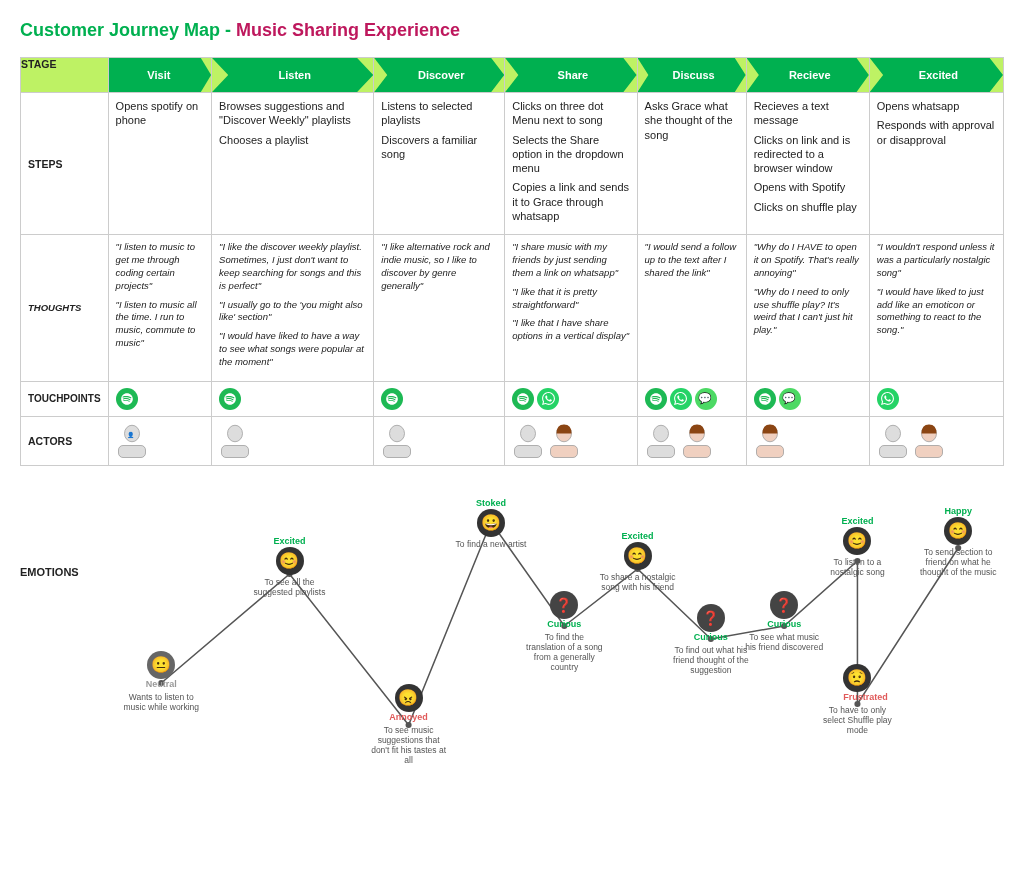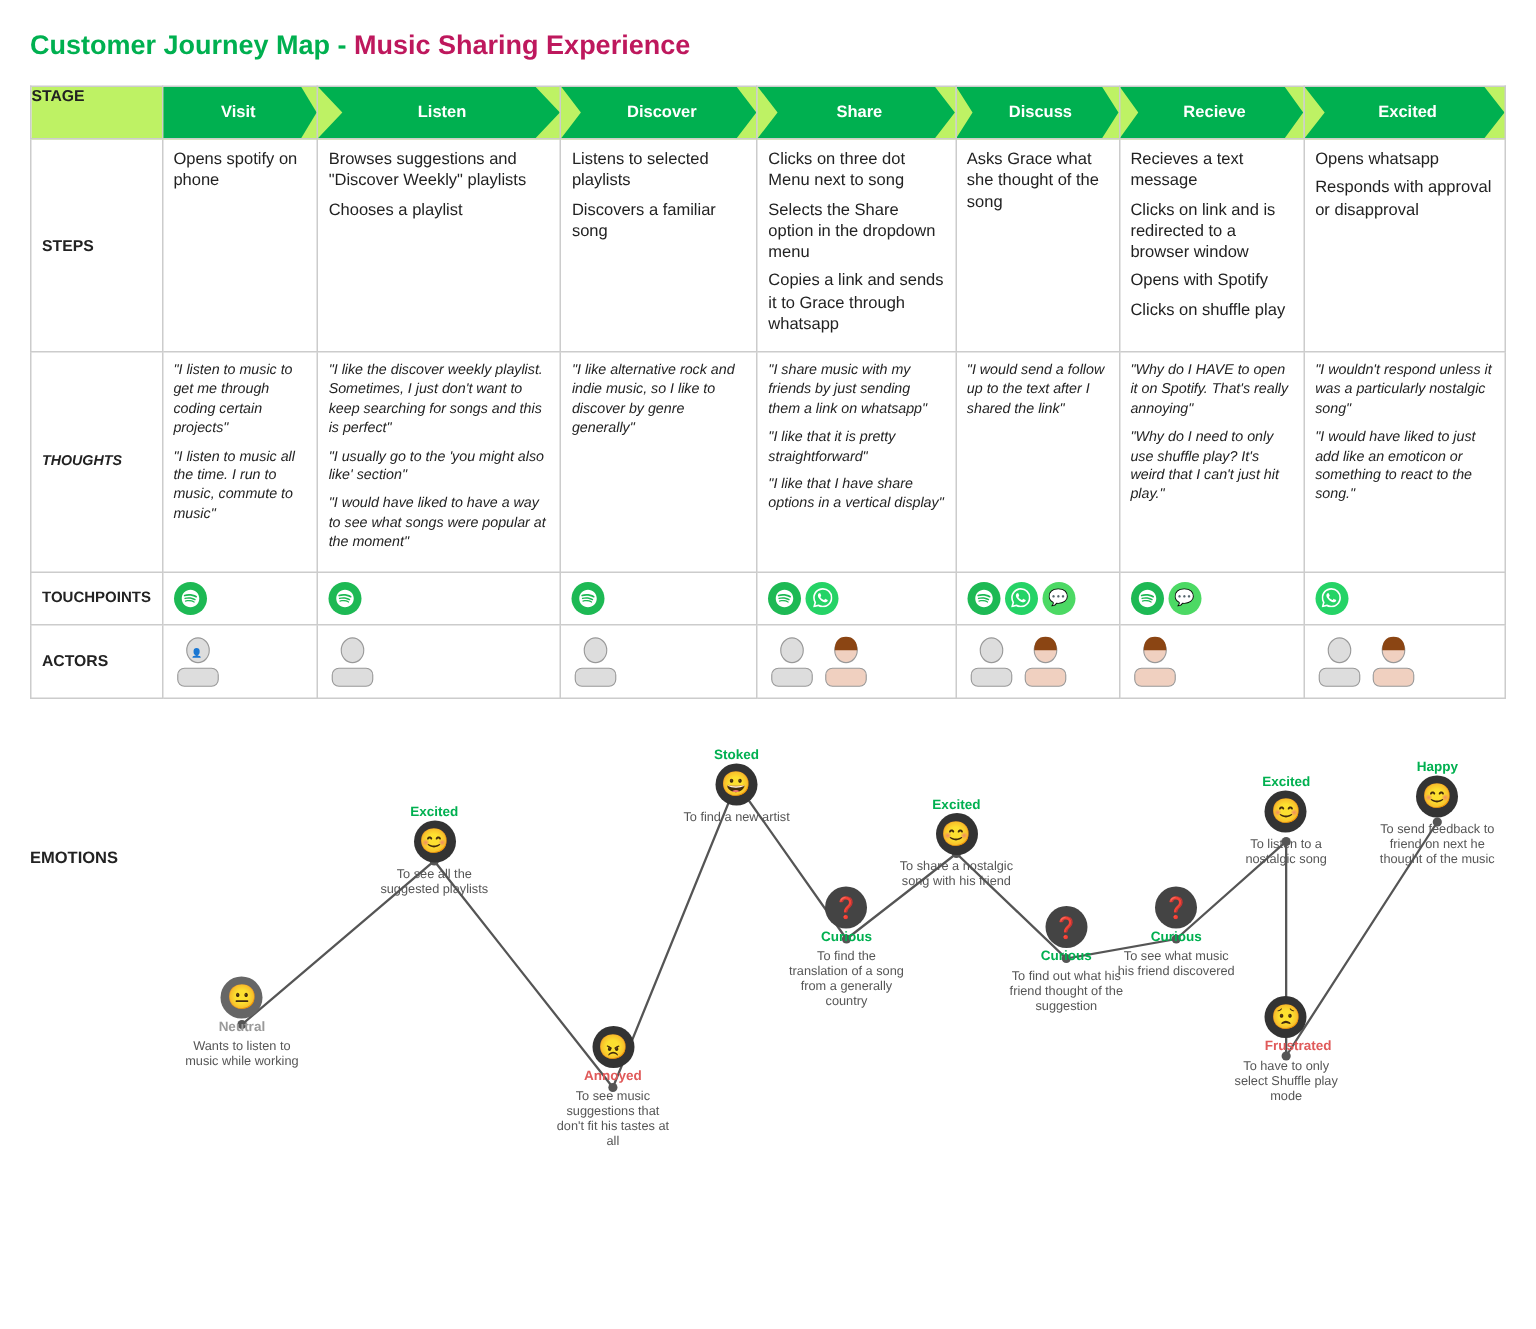--- a/index.html
+++ b/index.html
@@ -562,16 +562,16 @@
 
     <div class="emotion-node" style="left:84%; top:168px;">
       <div class="emotion-face frustrated">😟</div>
       <div class="emotion-label-top" style="color:#e05a5a;margin-left:16px;">Frustrated</div>
       <div class="emotion-sublabel">To have to only select Shuffle play mode</div>
     </div>
 
     <div class="emotion-node" style="left:95%; top:10px;">
       <div class="emotion-label-top teal">Happy</div>
       <div class="emotion-face happy">😊</div>
-      <div class="emotion-sublabel">To send feedback to friend on next he thought of the music</div>
+      <div class="emotion-sublabel">To send section to friend on what he thought of the music</div>
     </div>
   </div>
 </div>
 
 </body></html>

